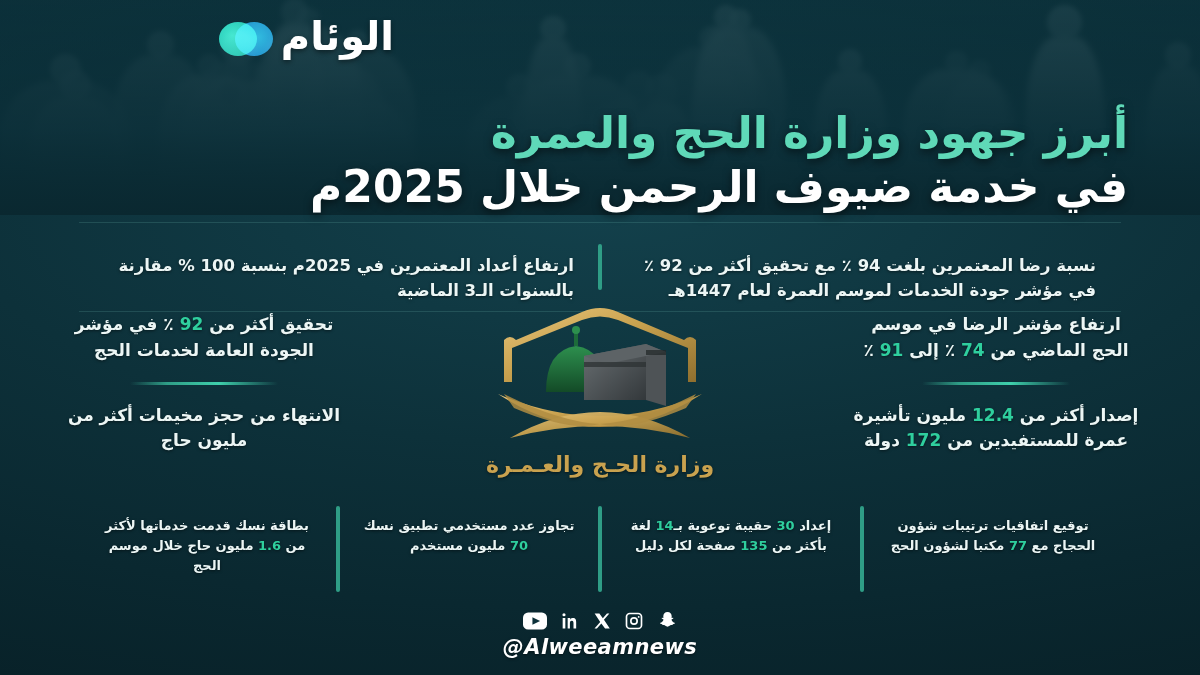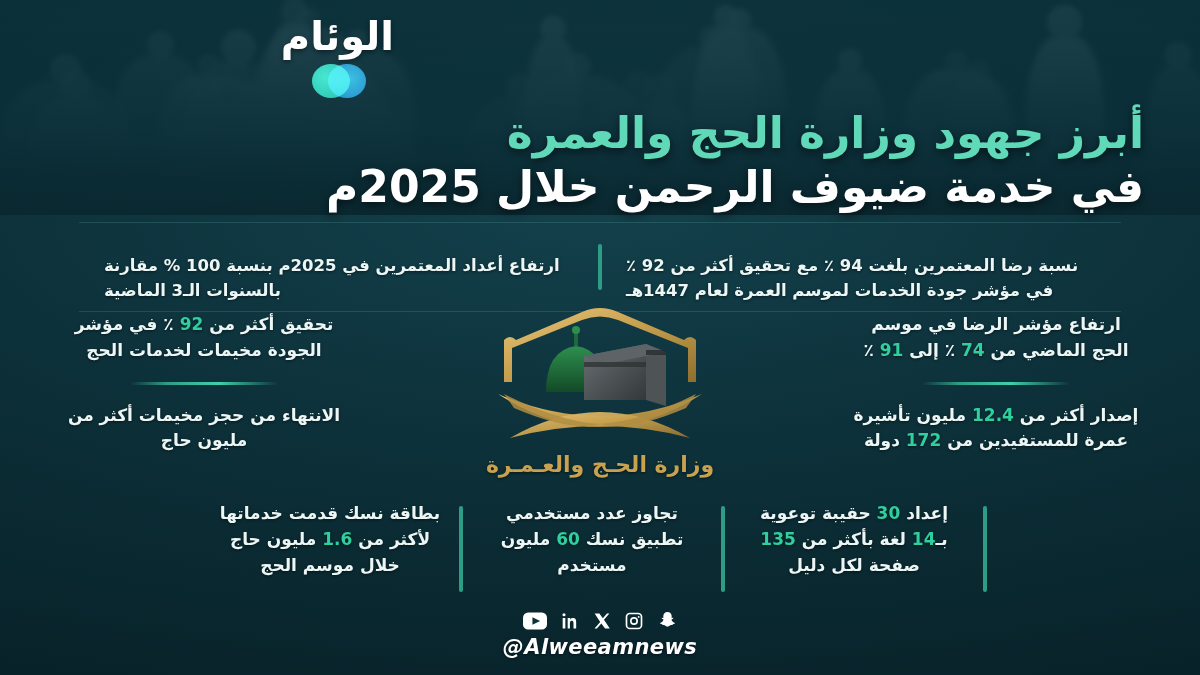--- a/index.html
+++ b/index.html
@@ -32,60 +32,59 @@
     content:""; position:absolute; inset:0;
     background:linear-gradient(180deg, rgba(16,64,74,.55), rgba(12,48,58,.85));
   }
   .band-tint{
     position:absolute; top:0; left:0; width:1200px; height:215px;
     background:linear-gradient(180deg, rgba(10,45,55,.45) 0%, rgba(10,45,55,.70) 60%, rgba(10,40,48,1) 100%);
   }
 
   
   .brand{
-    position:absolute; top:16px; right:806px; display:flex; align-items:center; gap:8px;
+    position:absolute; top:16px; right:806px; display:flex; align-items:flex-end; gap:8px;
     direction:rtl;
-    flex-direction:column;
   }
   .brand-word{
     font-size:40px; font-weight:bold; color:#ffffff; letter-spacing:2px;
     text-shadow:0 2px 5px rgba(0,0,0,.45); line-height:1;
   }
   .brand-mark{ position:relative; width:58px; height:34px; }
   .brand-mark .b1,.brand-mark .b2{
     position:absolute; top:0; width:38px; height:34px; border-radius:50%;
     mix-blend-mode:screen;
   }
   .brand-mark .b1{ right:16px; background:radial-gradient(circle at 35% 40%, #34e0c0, #17a98f); }
   .brand-mark .b2{ right:0px;  background:radial-gradient(circle at 60% 45%, #2bbbe8, #1470c8); opacity:.92; }
 
   
   .headline{
-    position:absolute; top:108px; right:56px; width:1090px;
+    position:absolute; top:108px; right:72px; width:1090px;
     text-align:right; direction:rtl; line-height:1.14;
   }
   .headline .l1{
     display:block; font-size:44px; font-weight:bold; color:#5fd9b8;
     text-shadow:0 3px 8px rgba(0,0,0,.55); letter-spacing:.5px;
   }
   .headline .l2{
     display:block; font-size:44px; font-weight:bold; color:#ffffff;
     text-shadow:0 3px 8px rgba(0,0,0,.55); letter-spacing:.5px; margin-top:4px;
   }
 
   
   .top-band{
     position:absolute; top:222px; left:50%; transform:translateX(-50%);
     width:1042px; height:90px;
     display:flex; align-items:center; justify-content:center;
     border-top:1px solid rgba(120,200,190,.18);
     border-bottom:1px solid rgba(120,200,190,.18);
   }
   .top-cell{
-    width:498px; padding:0 14px; direction:rtl; text-align:left;
+    width:498px; padding:0 14px; direction:rtl; text-align:right;
     color:#ecf6f5; font-size:16.5px; line-height:1.5; font-weight:bold;
     text-shadow:0 1px 3px rgba(0,0,0,.5);
     margin-top:24px;
   }
   .vdiv{ width:4px; height:46px; border-radius:2px; background:#2f9d86; margin:0 10px; }
 
   
   .col{ position:absolute; width:300px; direction:rtl; }
   .col-right{ right:54px; top:312px; text-align:center; }
   .col-left { left:54px;  top:312px; text-align:center; }
@@ -117,22 +116,23 @@
   }
 
   
   .bottom-row{
     position:absolute; top:500px; left:50%; transform:translateX(-50%);
     width:1104px; display:flex; align-items:flex-start; justify-content:center;
     direction:rtl;
   }
   .bcell{
     width:246px; padding:0 10px; text-align:center; direction:rtl;
-    color:#ecf6f5; font-size:17px; font-weight:bold; line-height:1.54;
+    color:#ecf6f5; font-size:13px; font-weight:bold; line-height:1.54;
     text-shadow:0 1px 3px rgba(0,0,0,.5);
+    margin-top:16px;
   }
   .bcell .n{ color:#2fcf9e; }
   .bsep{ width:4px; height:86px; border-radius:2px; background:#2f9d86; margin:6px 6px 0; flex:0 0 auto; }
 
   
   .footer{
     position:absolute; bottom:16px; left:0; width:1200px; text-align:center;font-style:italic;
   }
   .social{ display:flex; align-items:center; justify-content:center; gap:13px; margin-bottom:4px; }
   .social svg{ display:block; fill:#ffffff; }
@@ -221,21 +221,21 @@
     <div class="top-cell">ارتفاع أعداد المعتمرين في 2025م بنسبة 100 % مقارنة بالسنوات الـ3 الماضية</div>
   </div>
 
   <div class="col col-right">
     <div class="stat"><span>ارتفاع مؤشر الرضا في موسم الحج الماضي من </span><span class="n">74</span><span> ٪ إلى </span><span class="n">91</span><span> ٪</span></div>
     <div class="hdiv"></div>
     <div class="stat"><span>إصدار أكثر من </span><span class="n">12.4</span><span> مليون تأشيرة عمرة للمستفيدين من </span><span class="n">172</span><span> دولة</span></div>
   </div>
 
   <div class="col col-left">
-    <div class="stat"><span>تحقيق أكثر من </span><span class="n">92</span><span> ٪ في مؤشر الجودة مخيمات لخدمات الحج</span></div>
+    <div class="stat"><span>تحقيق أكثر من </span><span class="n">92</span><span> ٪ في مؤشر الجودة العامة لخدمات الحج</span></div>
     <div class="hdiv"></div>
     <div class="stat"><span>الانتهاء من حجز مخيمات أكثر من مليون حاج</span></div>
   </div>
 
   <div class="ministry">
     <svg width="300" height="160" viewBox="0 0 300 160">
       <defs>
         <linearGradient id="gold" x1="0" y1="0" x2="1" y2="1">
           <stop offset="0%" stop-color="#e8c67c"></stop>
           <stop offset="45%" stop-color="#c9a24f"></stop>
@@ -270,24 +270,25 @@
 
       <path d="M48 98 Q150 142 252 98 Q150 164 48 98 Z" fill="url(#gold)"></path>
       <path d="M60 142 Q150 90 240 142 Q150 118 60 142 Z" fill="url(#gold)" opacity=".95"></path>
       <path d="M54 98 Q110 126 150 128 Q120 136 64 112 Z" fill="#b08d42" opacity=".85"></path>
       <path d="M246 98 Q190 126 150 128 Q180 136 236 112 Z" fill="#b08d42" opacity=".85"></path>
     </svg>
     <div class="ar">وزارة الحـج والعـمـرة</div>
   </div>
 
   <div class="bottom-row">
+    <div class="bcell"><span>توقيع اتفاقيات ترتيبات شؤون الحجاج مع </span><span class="n">77</span><span> مكتبا لشؤون الحج</span></div>
     <div class="bsep"></div>
     <div class="bcell"><span>إعداد </span><span class="n">30</span><span> حقيبة توعوية بـ</span><span class="n">14</span><span> لغة بأكثر من </span><span class="n">135</span><span> صفحة لكل دليل</span></div>
     <div class="bsep"></div>
-    <div class="bcell"><span>تجاوز عدد مستخدمي تطبيق نسك </span><span class="n">60</span><span> مليون مستخدم</span></div>
+    <div class="bcell"><span>تجاوز عدد مستخدمي تطبيق نسك </span><span class="n">70</span><span> مليون مستخدم</span></div>
     <div class="bsep"></div>
     <div class="bcell"><span>بطاقة نسك قدمت خدماتها لأكثر من </span><span class="n">1.6</span><span> مليون حاج خلال موسم الحج</span></div>
   </div>
 
   <div class="footer">
     <div class="social">
       <a>
         <svg width="21" height="21" viewBox="0 0 24 24">
             <path d="M12 2.2c3 0 4.7 2 4.8 4.8 0 .7-.1 1.5-.1 2 .3.1.7 0 1.1-.2.6-.2 1.2.5.7 1-.4.4-1.2.7-1.6.9-.2.1-.3.3-.2.6.5 1.5 2 3 3.4 3.4.5.2.4.8-.1 1-.7.3-1.6.4-1.9.6-.2.2-.1.6-.4.8-.3.2-1 0-1.8.1-.8.1-1.5 1.1-2.6 1.5-.5.2-1 .3-1.3.3s-.8-.1-1.3-.3c-1.1-.4-1.8-1.4-2.6-1.5-.8-.1-1.5.1-1.8-.1-.3-.2-.2-.6-.4-.8-.3-.2-1.2-.3-1.9-.6-.5-.2-.6-.8-.1-1 1.4-.4 2.9-1.9 3.4-3.4.1-.3 0-.5-.2-.6-.4-.2-1.2-.5-1.6-.9-.5-.5.1-1.2.7-1 .4.2.8.3 1.1.2 0-.5-.1-1.3-.1-2C7.3 4.2 9 2.2 12 2.2z"></path>
           </svg>

